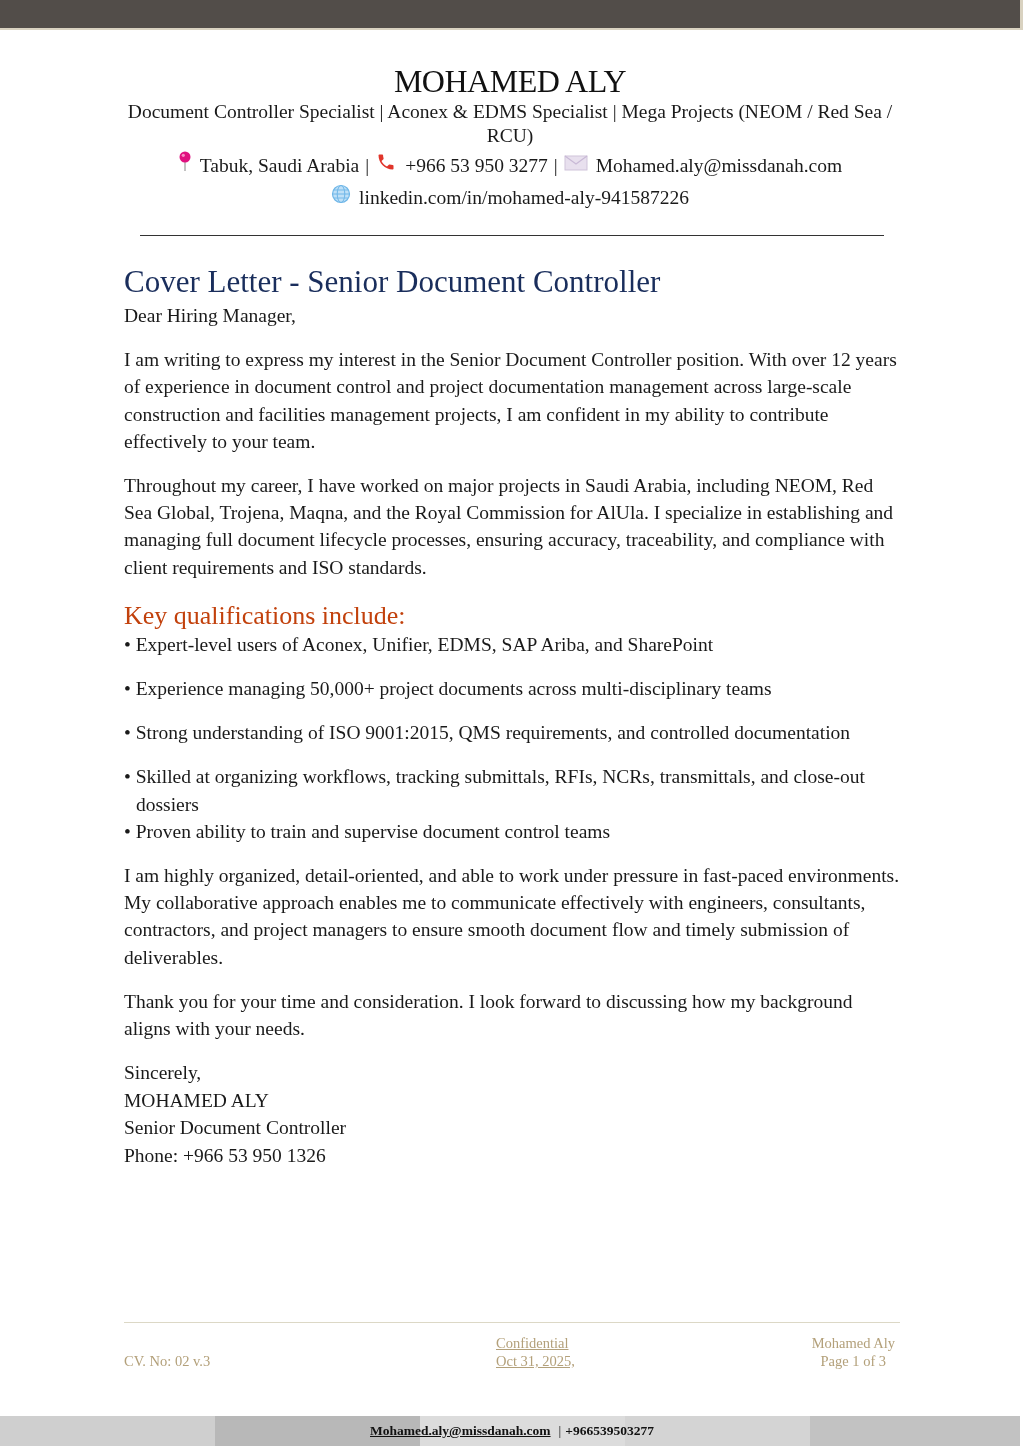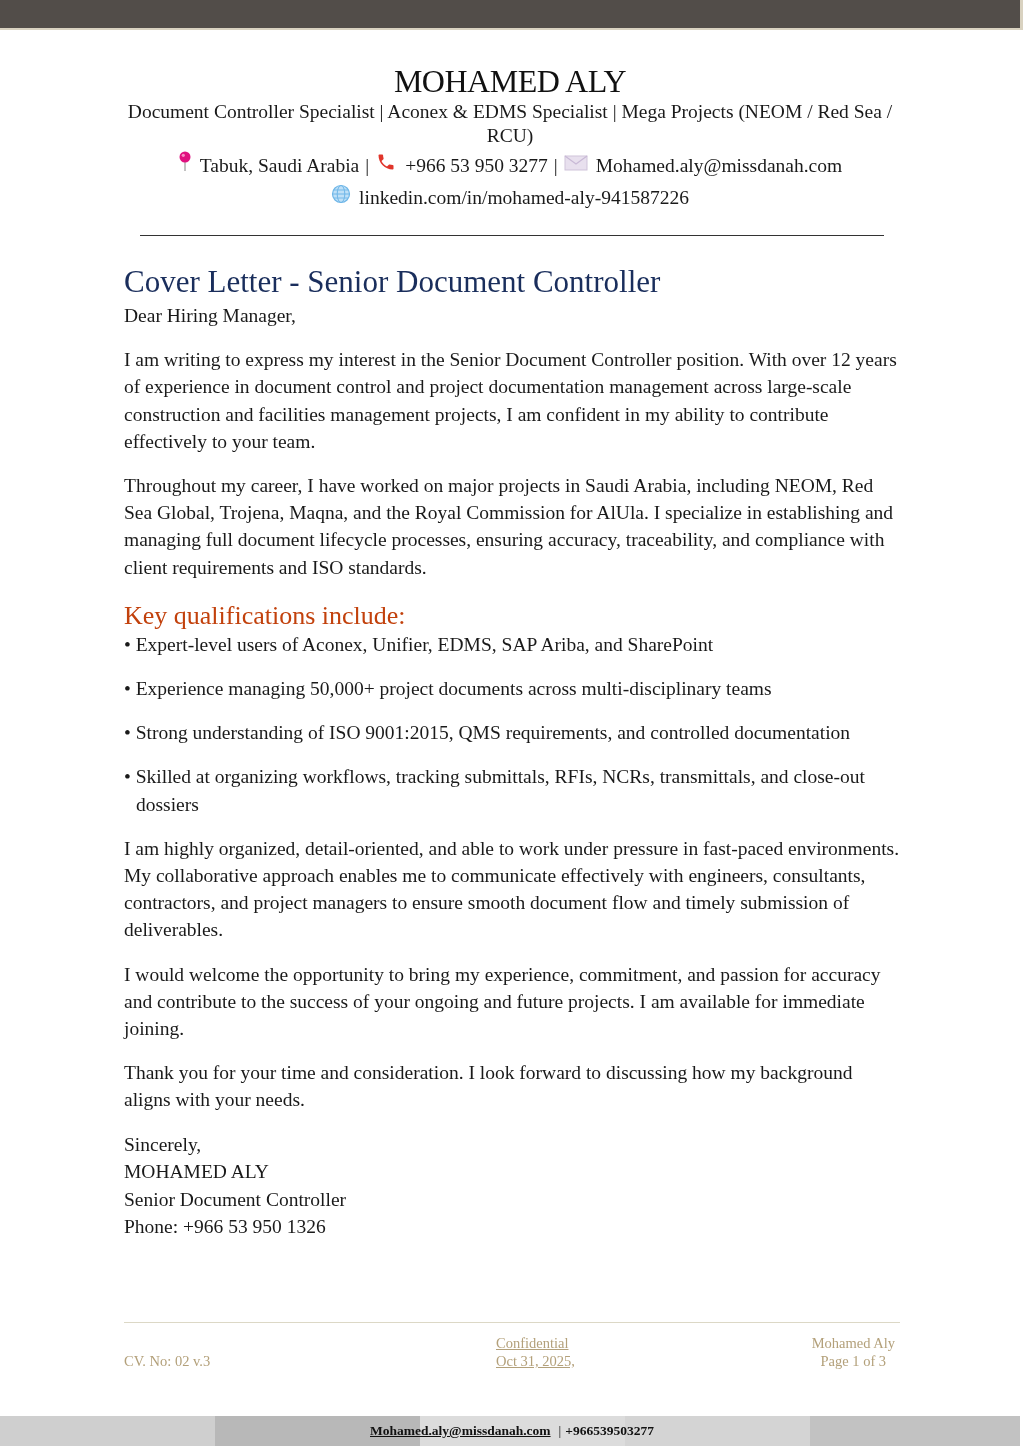--- a/index.html
+++ b/index.html
@@ -136,23 +136,23 @@
   <h1 class="h1">Cover Letter - Senior Document Controller</h1>
   <p class="greet">Dear Hiring Manager,</p>
   <p class="para">I am writing to express my interest in the Senior Document Controller position. With over 12 years of experience in document control and project documentation management across large-scale construction and facilities management projects, I am confident in my ability to contribute effectively to your team.</p>
   <p class="para">Throughout my career, I have worked on major projects in Saudi Arabia, including NEOM, Red Sea Global, Trojena, Maqna, and the Royal Commission for AlUla. I specialize in establishing and managing full document lifecycle processes, ensuring accuracy, traceability, and compliance with client requirements and ISO standards.</p>
   <h2 class="h2" style="margin-top:20px;">Key qualifications include:</h2>
   <ul class="bullets">
     <li>• Expert-level users of Aconex, Unifier, EDMS, SAP Ariba, and SharePoint</li>
     <li class="gap">• Experience managing 50,000+ project documents across multi-disciplinary teams</li>
     <li class="gap">• Strong understanding of ISO 9001:2015, QMS requirements, and controlled documentation</li>
     <li class="gap">• Skilled at organizing workflows, tracking submittals, RFIs, NCRs, transmittals, and close-out dossiers</li>
+    <li>• Proven ability to train and supervise document control teams</li>
   </ul>
   <p class="para">I am highly organized, detail-oriented, and able to work under pressure in fast-paced environments. My collaborative approach enables me to communicate effectively with engineers, consultants, contractors, and project managers to ensure smooth document flow and timely submission of deliverables.</p>
-  <p class="para">I would welcome the opportunity to bring my experience, commitment, and passion for accuracy and contribute to the success of your ongoing and future projects. I am available for immediate joining.</p>
   <p class="para">Thank you for your time and consideration. I look forward to discussing how my background aligns with your needs.</p>
   <div class="sig">
     <div>Sincerely,</div>
     <div>MOHAMED ALY</div>
     <div>Senior Document Controller</div>
     <div>Phone: +966 53 950 1326</div>
   </div>
 </div>
 
 <div class="footer-rule"></div>

